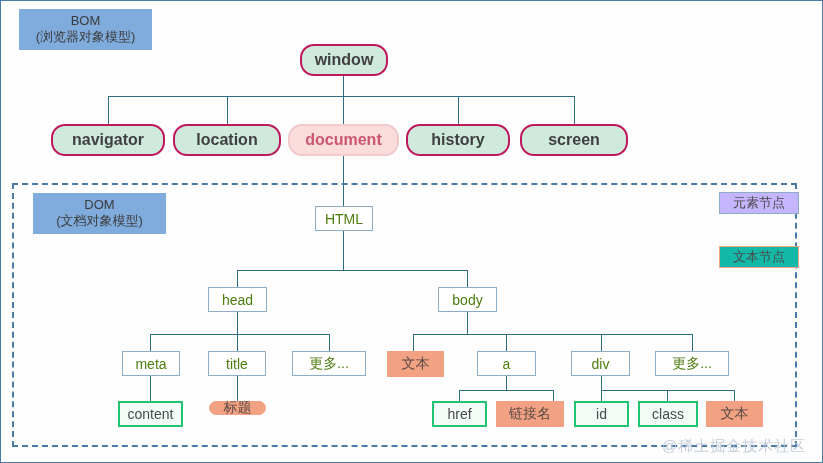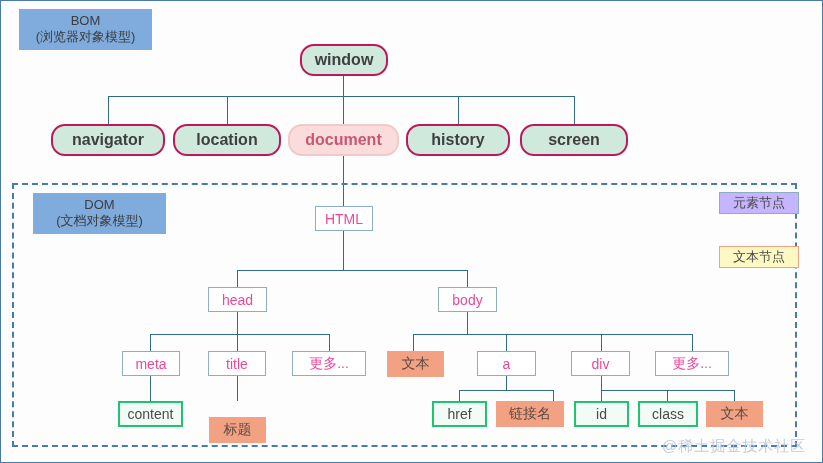--- a/index.html
+++ b/index.html
@@ -62,21 +62,21 @@
     border-color: #f2c9c9;
     color: #cb5672;
   }
 
   
   .rect {
     position: absolute;
     box-sizing: border-box;
     background: #ffffff;
     border: 1px solid #8badc6;
-    color: #ec4899;
+    color: #4d7c0f;
     font-size: 14px;
     display: flex;
     align-items: center;
     justify-content: center;
     white-space: nowrap;
   }
   .rect.attr {
     background: #f2fbf5;
     border: 2px solid #1fc471;
     color: #4a4a4a;
@@ -93,21 +93,21 @@
     box-sizing: border-box;
     font-size: 13px;
     display: flex;
     align-items: center;
     justify-content: center;
     white-space: nowrap;
     color: #4a4a4a;
   }
   .legend-item.elem { background:#c4b5fd; border:1px solid #8badc6; }
   .legend-item.attr { background:#f2fbf5; border:2px solid #1fc471; }
-  .legend-item.text { background:#fef9c3; border:1px solid #f2a183; }
+  .legend-item.text { background:#14b8a6; border:1px solid #f2a183; }
 
   
   .ln {
     position: absolute;
     background: #2f6e80;
   }
   .ln.v { width: 1px; }
   .ln.h { height: 1px; }
 
   
@@ -206,21 +206,21 @@
   <div class="rect" style="left:291px; top:350px; width:74px; height:25px;">
     <span>更多...</span>
   </div>
 
   <div class="ln v" style="left:149px; top:375px; height:25px;"></div>
   <div class="ln v" style="left:236px; top:375px; height:25px;"></div>
 
   <div class="rect attr" style="left:117px; top:400px; width:65px; height:26px;">
     <span>content</span>
   </div>
-  <div class="rect text" style="left:208px; top:416px; width:57px; height:26px;">
+  <div class="rect text" style="left:208px; top:400px; width:57px; height:14px;border-radius:11px;">
     <span>标题</span>
   </div>
 
   <div class="ln v" style="left:466px; top:311px; height:22px;"></div>
   <div class="ln h" style="left:412px; top:333px; width:279px;"></div>
   <div class="ln v" style="left:412px; top:333px; height:17px;"></div>
   <div class="ln v" style="left:505px; top:333px; height:17px;"></div>
   <div class="ln v" style="left:600px; top:333px; height:17px;"></div>
   <div class="ln v" style="left:691px; top:333px; height:17px;"></div>
 

